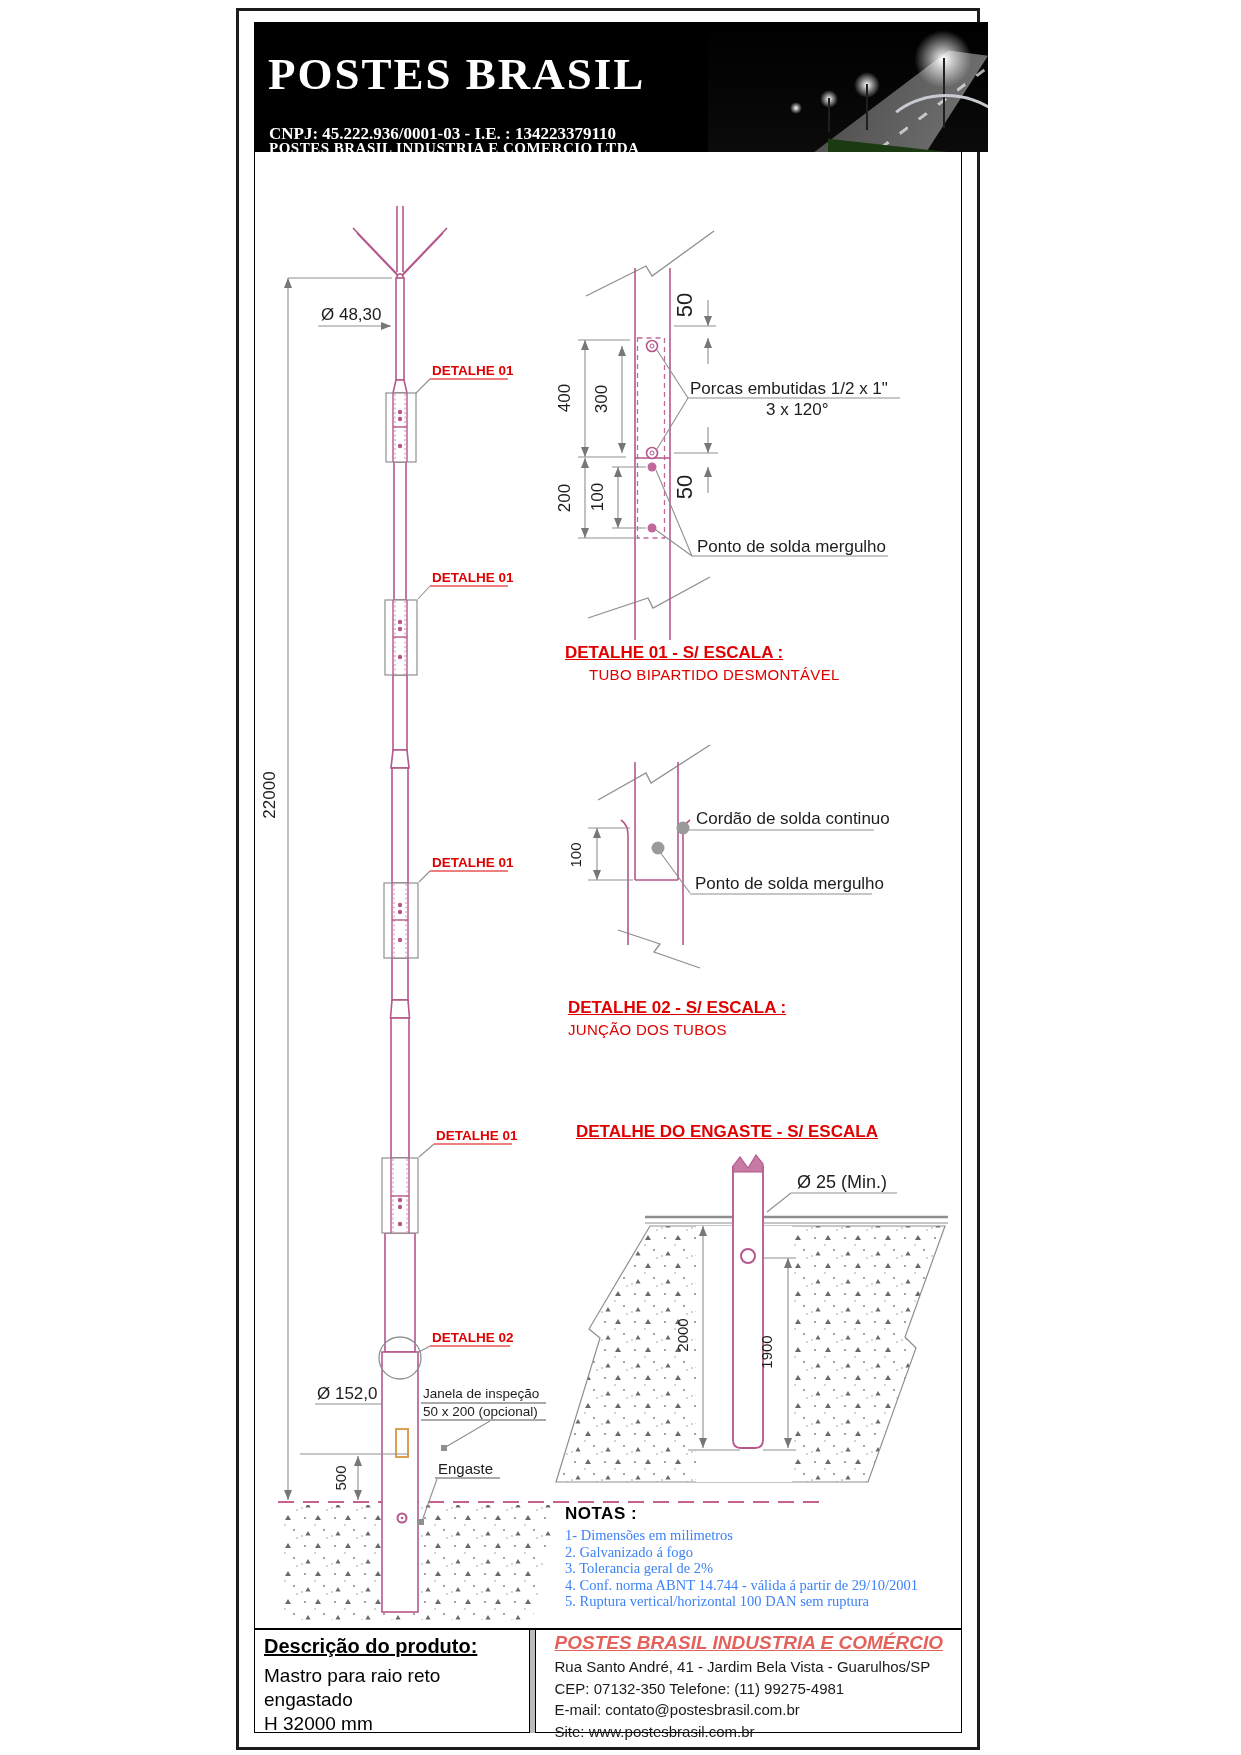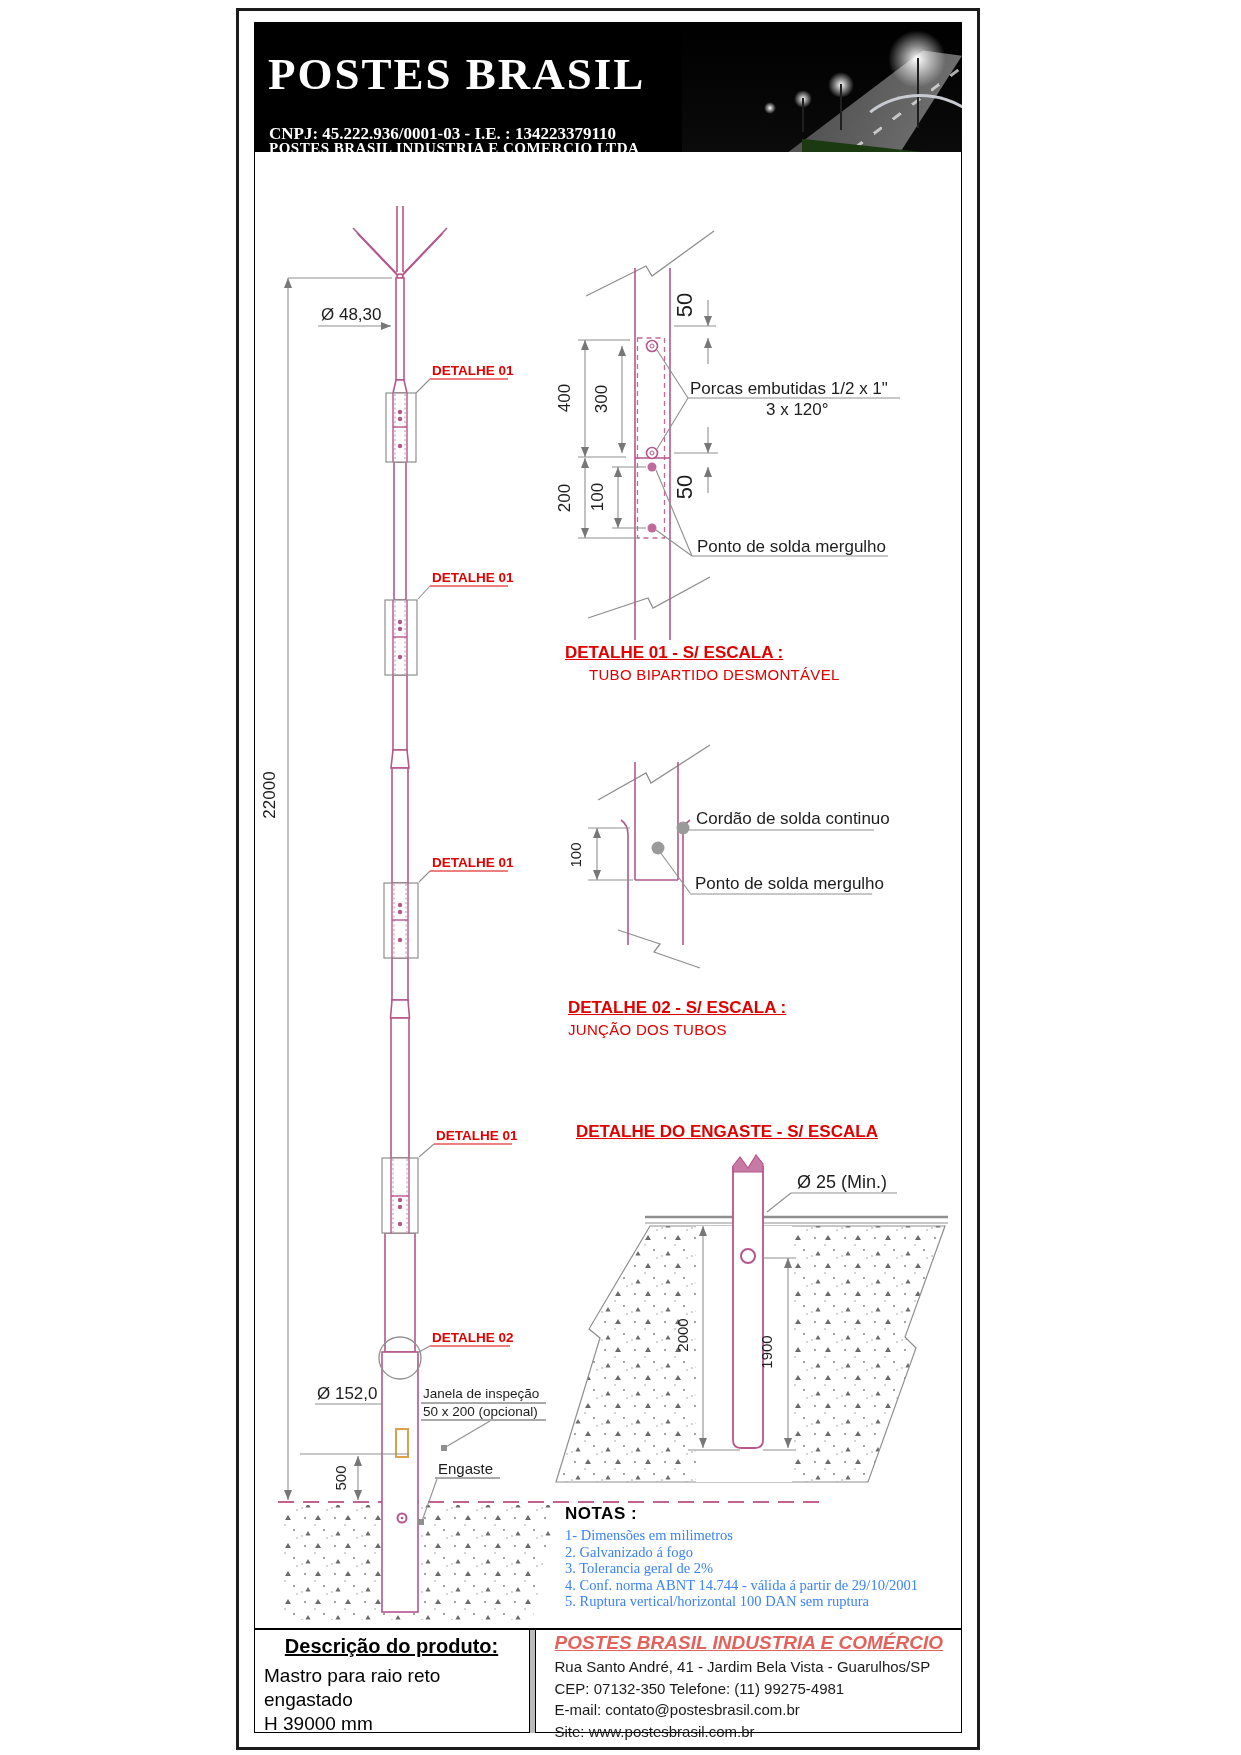--- a/index.html
+++ b/index.html
@@ -3,21 +3,21 @@
 <meta charset="utf-8">
 <style>
   html,body{margin:0;padding:0;background:#fff;}
   .page{position:relative;width:1241px;height:1755px;background:#fff;
         font-family:"Liberation Sans",sans-serif;overflow:hidden;}
   .outer-border{position:absolute;left:236px;top:8px;width:744px;height:1742px;
         border:3px solid #1c1c1c;box-sizing:border-box;}
   .inner-frame{position:absolute;left:254px;top:22px;width:708px;height:1711px;
         border:1.5px solid #000;box-sizing:border-box;}
   
-  .banner{position:absolute;left:254px;top:22px;width:708px;height:130px;background:#000;overflow:hidden;}
+  .banner{position:absolute;left:254px;top:22px;width:708px;height:130px;background:#000;overflow:hidden;padding-left:26px;}
   .photo{position:absolute;right:0;top:0;width:280px;height:130px;background:linear-gradient(#000 0%,#060606 60%,#0b0b0b 100%);}
   .road{position:absolute;right:0;top:0;width:280px;height:130px;background:linear-gradient(115deg,#2e2e2e 0%,#555 55%,#777 100%);
         clip-path:polygon(38% 100%,78% 100%,100% 26%,86% 22%);}
   .lane{position:absolute;right:62px;top:18px;width:3px;height:150px;transform:rotate(53deg);
         background:repeating-linear-gradient(#e8e8e8 0 10px,transparent 10px 24px);opacity:.75;}
   .glow{position:absolute;border-radius:50%;background:radial-gradient(circle,#fff 0%,rgba(255,255,255,.55) 30%,rgba(255,255,255,0) 70%);}
   .lamp-pole{position:absolute;width:2px;background:#1f1f1f;}
   .arch{position:absolute;right:-26px;top:72px;width:130px;height:96px;border:3px solid transparent;
         border-top-color:#c8ccd2;border-radius:50%;}
   .grass{position:absolute;left:120px;bottom:0;width:120px;height:24px;background:#1c3a12;
@@ -41,21 +41,21 @@
   
   .notes{position:absolute;left:565px;top:1504px;width:400px;}
   .notes-h{font-size:17px;font-weight:bold;letter-spacing:.5px;color:#000;margin-bottom:3px;}
   .note-li{font-family:"Liberation Serif",serif;font-size:14.5px;color:#3b82f6;line-height:16.6px;}
   
   .footer{position:absolute;left:254px;top:1628px;width:708px;height:105px;border-top:2px solid #000;
         box-sizing:border-box;display:flex;}
   .f-left{width:306px;padding:3px 10px;box-sizing:border-box;}
   .f-div{width:5px;border-left:1.5px solid #000;border-right:1.5px solid #000;background:#bbb;}
   .f-right{flex:1;padding:2px 19px;box-sizing:border-box;}
-  .f-desc-h{font-size:20px;font-weight:bold;text-decoration:underline;margin-top:2px;text-align:center;}
+  .f-desc-h{font-size:20px;font-weight:bold;text-decoration:underline;margin-top:2px;}
   .f-desc-l{font-size:19px;margin-top:6px;line-height:24px;}
   .f-co{font-size:19px;font-weight:bold;font-style:italic;color:#e4625c;text-decoration:underline;white-space:nowrap;}
   .f-addr{font-size:15px;color:#1a1a1a;line-height:17.5px;margin-top:4px;}
 </style>
 </head>
 <body>
 
 <div class="page">
 
   <div class="outer-border"></div>
@@ -351,21 +351,21 @@
     <div class="note-li">3. Tolerancia geral de 2%</div>
     <div class="note-li">4. Conf. norma ABNT 14.744 - válida á partir de 29/10/2001</div>
     <div class="note-li">5. Ruptura vertical/horizontal 100 DAN sem ruptura</div>
   </div>
 
   <div class="footer">
     <div class="f-left">
       <div class="f-desc-h">Descrição do produto:</div>
       <div class="f-desc-l">
         <div>Mastro para raio reto engastado</div>
-        <div>H 39000 mm</div>
+        <div>H 32000 mm</div>
       </div>
     </div>
     <div class="f-div"></div>
     <div class="f-right">
       <div class="f-co">POSTES BRASIL INDUSTRIA E COMÉRCIO</div>
       <div class="f-addr">Rua Santo André, 41 - Jardim Bela Vista - Guarulhos/SP</div>
       <div class="f-addr">CEP: 07132-350 Telefone: (11) 99275-4981</div>
       <div class="f-addr">E-mail: contato@postesbrasil.com.br</div>
       <div class="f-addr">Site: www.postesbrasil.com.br</div>
     </div>

